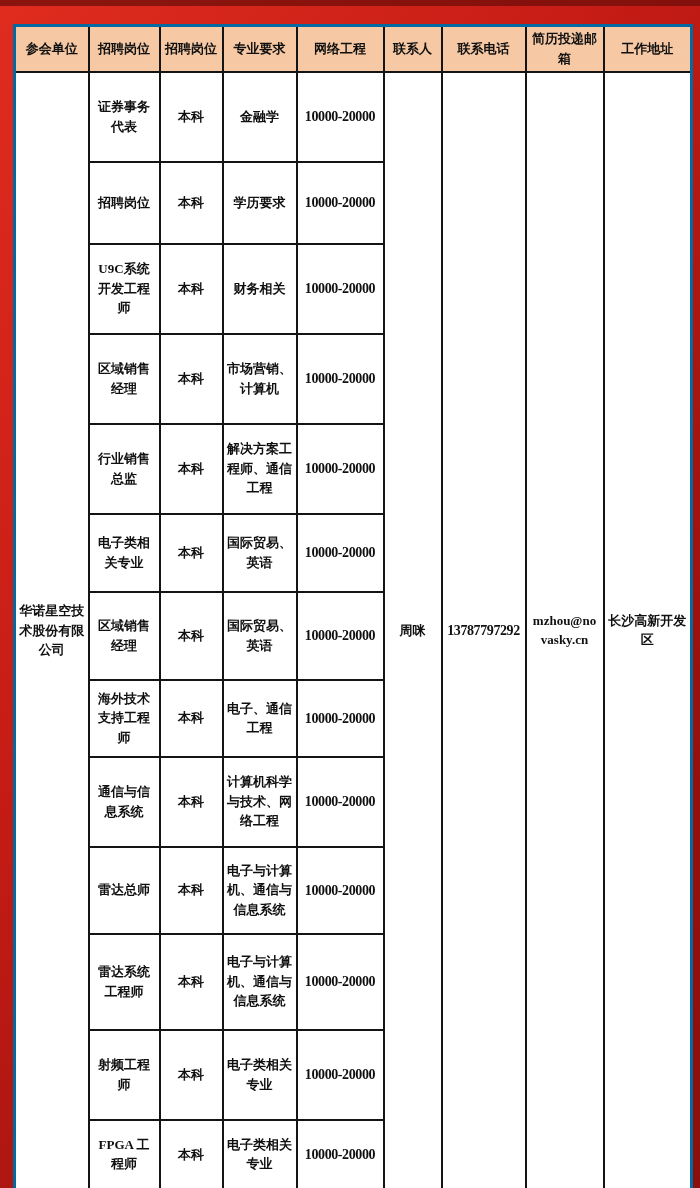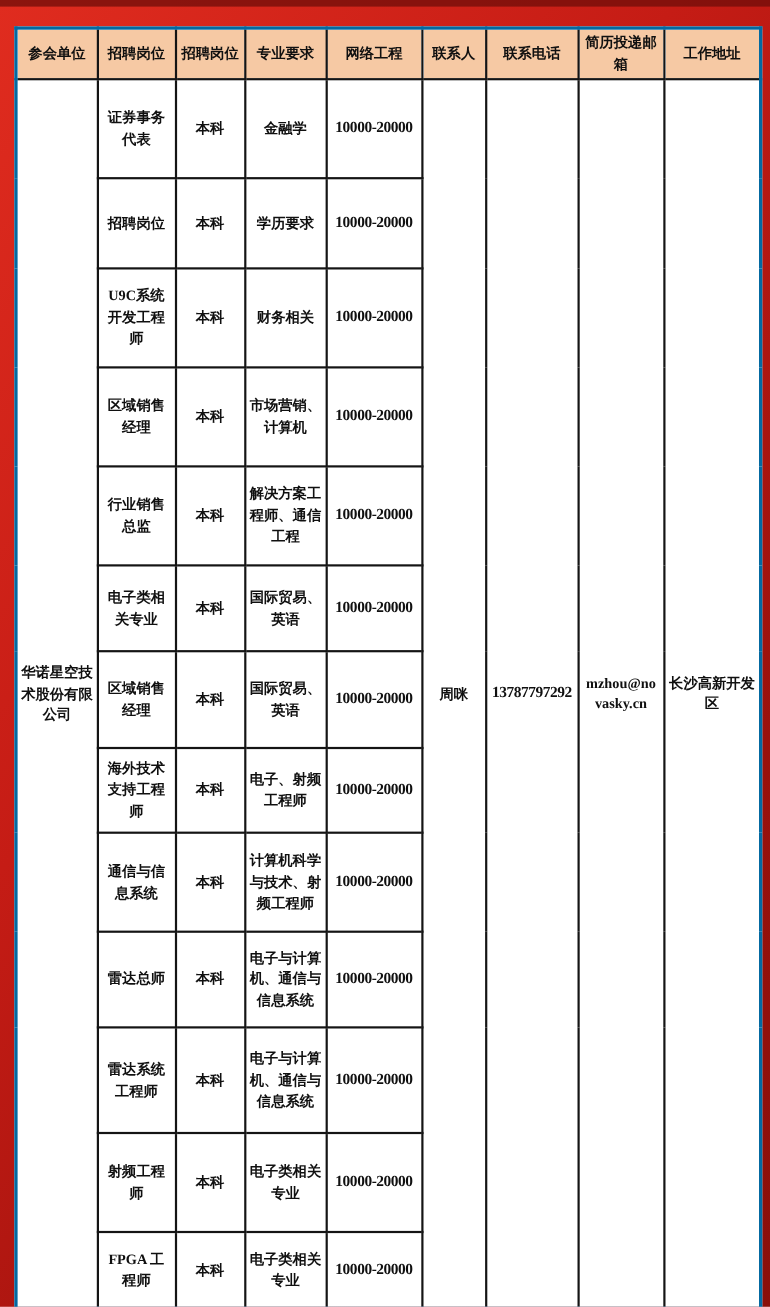--- a/index.html
+++ b/index.html
@@ -108,27 +108,27 @@
     </tr>
     <tr class="r7">
       <td>区域销售经理</td>
       <td>本科</td>
       <td>国际贸易、英语</td>
       <td class="salary">10000-20000</td>
     </tr>
     <tr class="r8">
       <td>海外技术支持工程师</td>
       <td>本科</td>
-      <td>电子、射频工程师</td>
+      <td>电子、通信工程</td>
       <td class="salary">10000-20000</td>
     </tr>
     <tr class="r9">
       <td>通信与信息系统</td>
       <td>本科</td>
-      <td>计算机科学与技术、射频工程师</td>
+      <td>计算机科学与技术、网络工程</td>
       <td class="salary">10000-20000</td>
     </tr>
     <tr class="r10">
       <td>雷达总师</td>
       <td>本科</td>
       <td>电子与计算机、通信与信息系统</td>
       <td class="salary">10000-20000</td>
     </tr>
     <tr class="r11">
       <td>雷达系统工程师</td>

